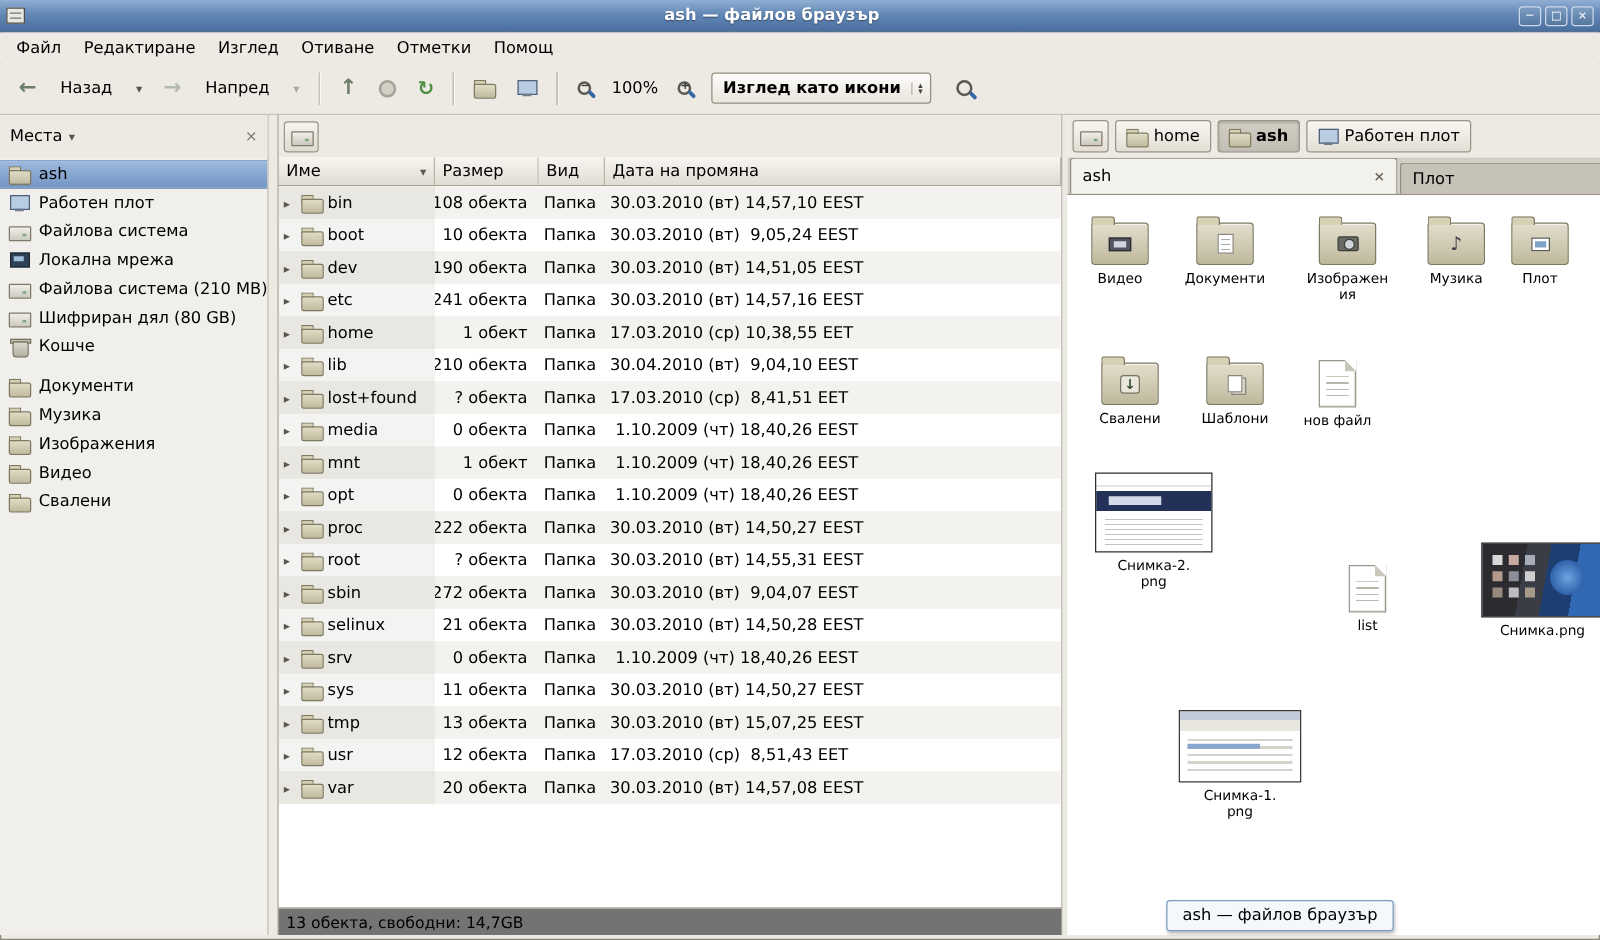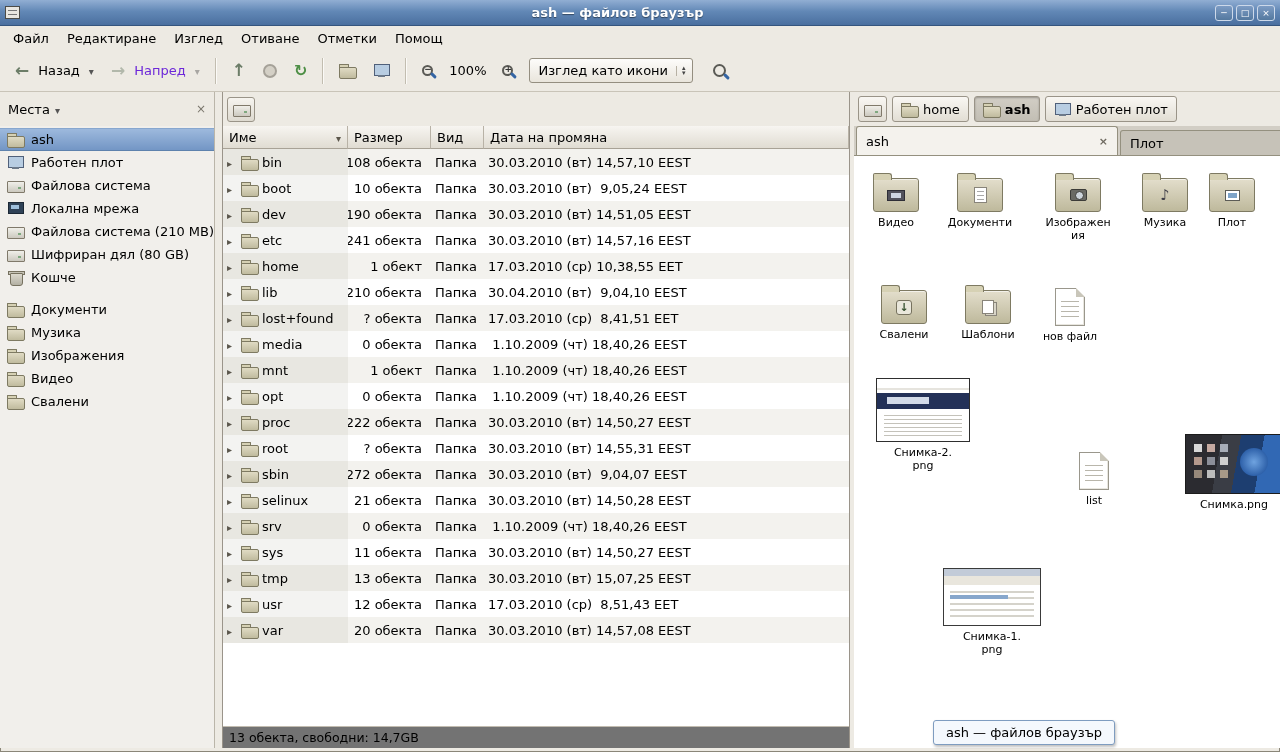--- a/index.html
+++ b/index.html
@@ -22,38 +22,38 @@
     background:linear-gradient(#7d9cc4,#54799f); color:#fff; font-size:9px; line-height:14px;
     text-align:center; cursor:default; }
 
   
   .menubar { height:24px; display:flex; align-items:center; padding:0 4px; background:#edeae3; }
   .menu-item { padding:3px 9px; font-size:13px; }
 
   
   .toolbar { height:42px; display:flex; align-items:center; padding:0 8px; gap:3px;
     background:#edeae3; border-bottom:1px solid #c9c4b8; }
-  .tbtn { display:flex; align-items:center; gap:9px; padding:6px 7px; border-radius:3px; font-size:13px; white-space:nowrap; }
-  .tbtn.disabled { color:#6d28d9; }
+  .tbtn { display:flex; align-items:center; gap:19px; padding:6px 7px; border-radius:3px; font-size:13px; white-space:nowrap; }
+  .tbtn.disabled { color:#000000; }
   .tbtn.disabled .g { opacity:.45; }
   .g { display:inline-block; line-height:1; }
   .ic-back::after { content:"←"; font-weight:bold; font-size:17px; color:#6c7d68; }
   .ic-forward::after { content:"→"; font-weight:bold; font-size:17px; color:#6c7d68; }
   .ic-up::after { content:"↑"; font-weight:bold; font-size:17px; color:#6c7d68; }
   .ic-reload::after { content:"↻"; font-weight:bold; font-size:16px; color:#4e8f46; }
   .ic-chev::after { content:"▾"; font-size:10px; color:#555; }
   .ic-stop { width:14px; height:14px; border-radius:50%; border:2px solid #a5a198; background:#d4d0c6; }
   .tsep { width:2px; height:26px; margin:0 5px; background:linear-gradient(to right,#c2bdb0 0 1px,#fbfaf7 1px); flex:none; }
   .mag { width:11px; height:11px; border:2px solid #5a5a55; border-radius:50%; position:relative; display:inline-block; }
   .mag::after { content:""; position:absolute; width:7px; height:3px; background:#3465a4; border-radius:2px;
     right:-6px; bottom:-3px; transform:rotate(45deg); }
   .mag .pm { position:absolute; left:0; top:-3px; width:7px; text-align:center; font-size:9px; font-weight:bold; color:#333; }
   .zoomlabel { padding:0 6px; font-size:13px; }
   .combo { display:flex; align-items:center; gap:8px; margin-left:6px; padding:4px 6px 4px 8px;
-    border:1px solid #948e80; border-radius:3px; background:linear-gradient(#fdfcfa,#e9e5dc); font-size:13px; }
+    border:1px solid #948e80; border-radius:3px; background:linear-gradient(#fdfcfa,#e9e5dc); font-size:13px;font-weight:bold; }
   .combo .arrows { display:flex; flex-direction:column; line-height:5px; font-size:7px; color:#444;
     border-left:1px solid #b7b1a4; padding-left:5px; }
 
   
   .main { display:flex; height:656px; }
   .vsplit { width:7px; background:#edeae3; flex:none; }
   .vsplit.narrow { width:4px; }
 
   
   .sidebar { width:215px; flex:none; background:#f1efeb; border-right:1px solid #bab5a9; display:flex; flex-direction:column; }

